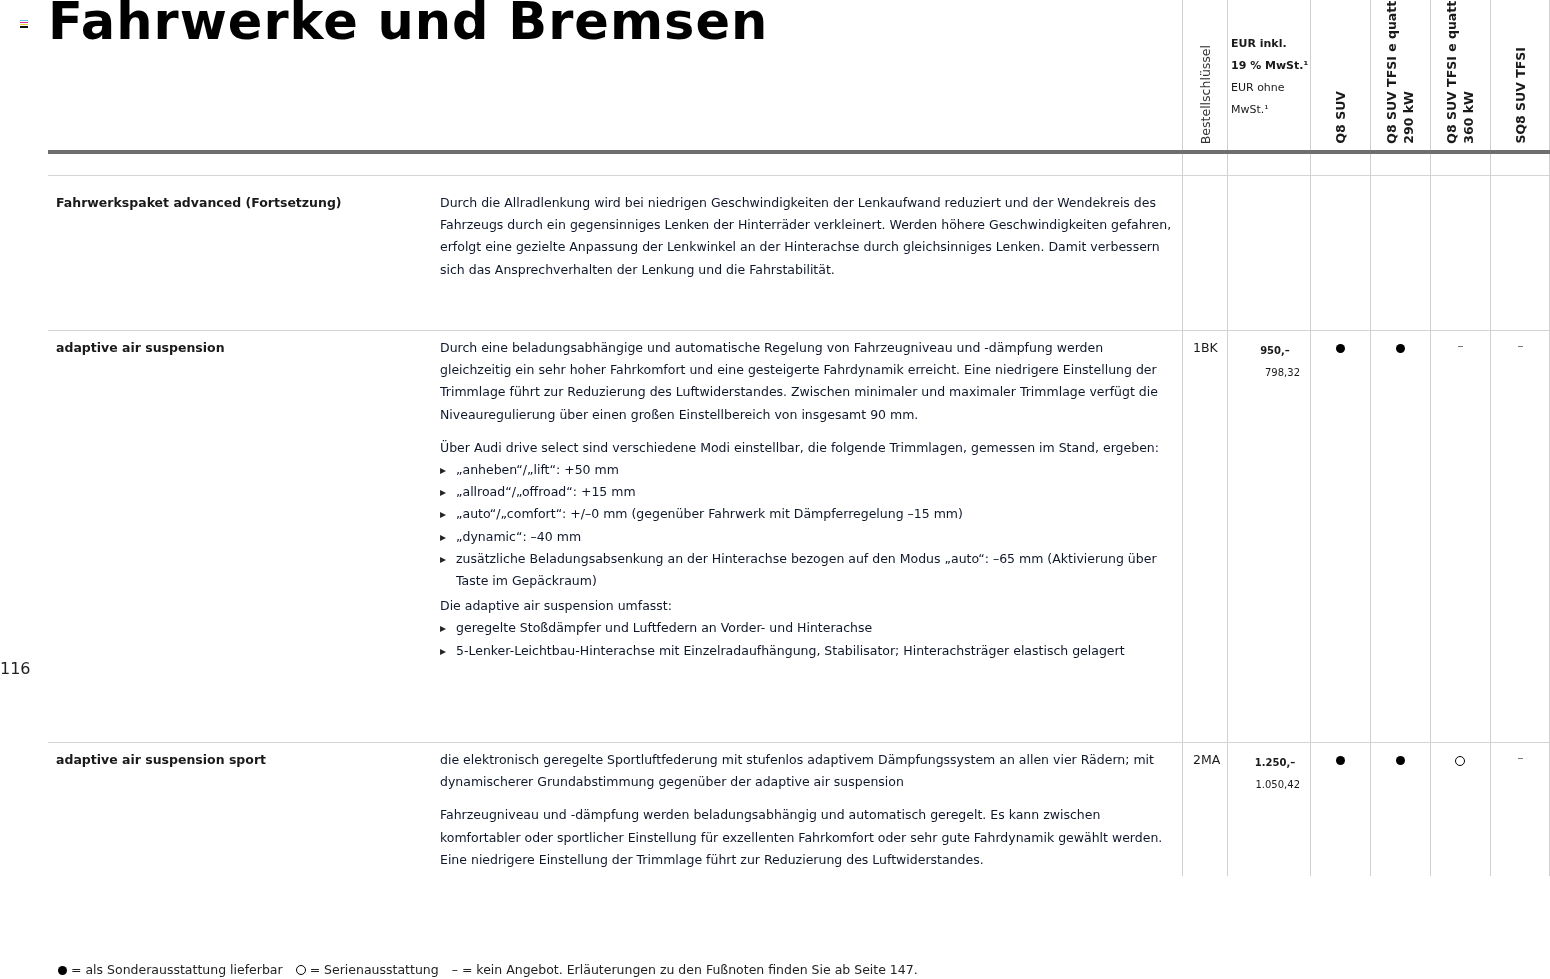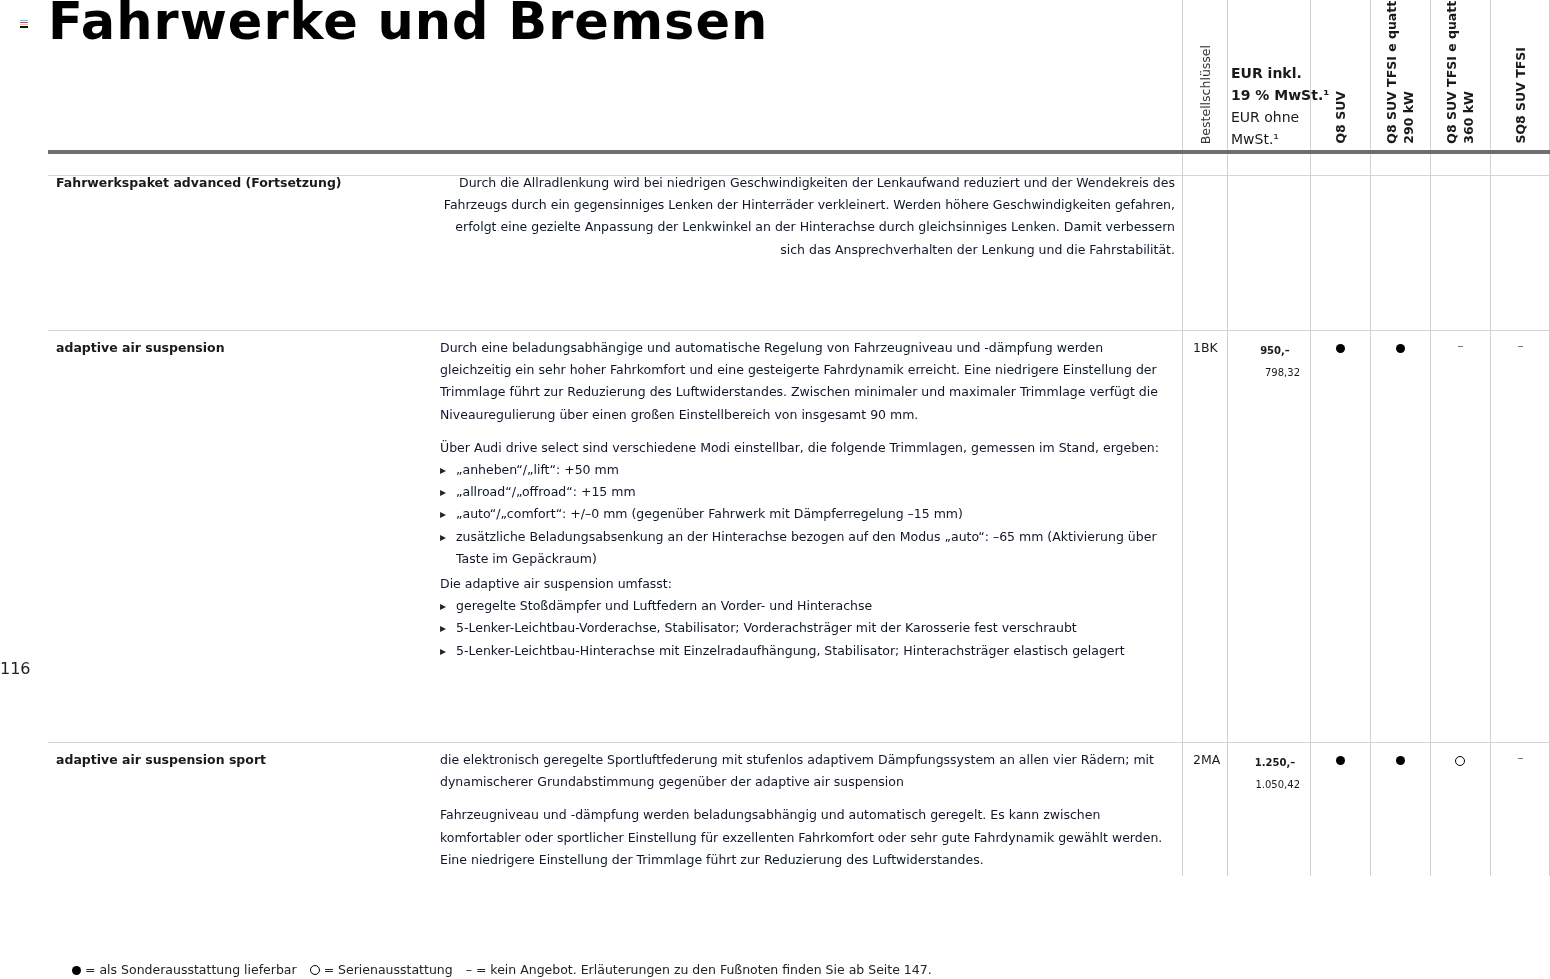--- a/index.html
+++ b/index.html
@@ -24,42 +24,42 @@
     
     .col-line { position: absolute; top: 0; width: 1px; background: #d0d0d0; }
     .header-rule { position: absolute; left: 48px; top: 150px; width: 1502px; height: 4px; background: #6e6e6e; }
 
     .vhead {
       position: absolute; bottom: 835px; 
       writing-mode: vertical-rl; transform: rotate(180deg);
       font-size: 12.5px; line-height: 17px; white-space: nowrap; text-align: left;
     }
     .vhead.bold { font-weight: bold; }
-    .price-head { position: absolute; left: 1231px; top: 62px; font-size: 14px; line-height: 22px; white-space: nowrap; }
+    .price-head { position: absolute; left: 1231px; top: 33px; font-size: 11px; line-height: 22px; white-space: nowrap; }
     .price-head .b { font-weight: bold; }
 
     
     .row-line { position: absolute; left: 48px; width: 1502px; height: 1px; background: #d4d4d4; }
     .row { position: absolute; left: 0; width: 1550px; }
     .row .name { position: absolute; left: 56px; top: 9px; font-weight: bold; font-size: 12.5px; white-space: nowrap; }
     .row .desc { position: absolute; left: 440px; top: 6px; width: 735px; font-size: 12.5px; line-height: 22.2px; color: #0f172a; }
     .desc p { margin-bottom: 11px; }
     .desc ul { list-style: none; }
     .desc li { position: relative; padding-left: 16px; }
     .desc li::before { content: "\25B8"; position: absolute; left: 0; top: 0; font-size: 12px; color: #222; }
     .row .code { position: absolute; left: 1193px; top: 9px; font-size: 12.5px; }
     .row .price { position: absolute; left: 1230px; width: 76px; top: 9px; font-size: 10px; line-height: 22px; text-align: right; }
     .row .price .gross { font-weight: bold; display: block; text-align: center; padding-left: 14px; }
     .row .price .net { display: block; text-align: right; padding-right: 6px; }
     .row .avail { position: absolute; top: 9px; width: 60px; text-align: center; font-size: 13px; }
     .sym-dot { display: inline-block; width: 9px; height: 9px; border-radius: 50%; background: #000; margin-top: 4px; }
     .sym-ring { display: inline-block; width: 10px; height: 10px; border-radius: 50%; border: 1.3px solid #000; margin-top: 4px; }
     .sym-dash { display: inline-block; width: 5px; height: 1px; background: #777; margin-top: 6px; vertical-align: top; }
 
-    .legend { position: absolute; left: 72px; top: 962px; font-size: 12.5px; color: #222; white-space: nowrap; }
+    .legend { position: absolute; left: 58px; top: 962px; font-size: 12.5px; color: #222; white-space: nowrap; }
     .legend .item { margin-right: 9px; }
     .legend .ldot { display: inline-block; width: 9px; height: 9px; border-radius: 50%; background: #000; vertical-align: -1px; }
     .legend .lring { display: inline-block; width: 10px; height: 10px; border-radius: 50%; border: 1.2px solid #000; vertical-align: -1px; }
   </style>
 </head>
 <body>
 
 <div class="color-mark">
     <i></i>
     <i></i>
@@ -104,42 +104,42 @@
     <span>SQ8 SUV TFSI</span>
   </div>
 </div>
 
 <div class="header-rule"></div>
 
 <div class="row-line" style="top:175px;"></div>
 <div class="row-line" style="top:330px;"></div>
 <div class="row-line" style="top:742px;"></div>
 
-<div class="row" style="top:166px;height:154px;text-align:right;">
+<div class="row" style="top:186px;height:154px;">
   <div class="name">Fahrwerkspaket advanced (Fortsetzung)</div>
   <div class="desc">
     <p>Durch die Allradlenkung wird bei niedrigen Geschwindigkeiten der Lenkaufwand reduziert und der Wendekreis des Fahrzeugs durch ein gegensinniges Lenken der Hinterräder verkleinert. Werden höhere Geschwindigkeiten gefahren, erfolgt eine gezielte Anpassung der Lenkwinkel an der Hinterachse durch gleichsinniges Lenken. Damit verbessern sich das Ansprechverhalten der Lenkung und die Fahrstabilität.</p>
   </div>
 </div>
 
 <div class="row" style="top:331px;height:411px;">
   <div class="name">adaptive air suspension</div>
   <div class="desc">
     <p>Durch eine beladungsabhängige und automatische Regelung von Fahrzeugniveau und -dämpfung werden gleichzeitig ein sehr hoher Fahrkomfort und eine gesteigerte Fahrdynamik erreicht. Eine niedrigere Einstellung der Trimmlage führt zur Reduzierung des Luftwiderstandes. Zwischen minimaler und maximaler Trimmlage verfügt die Niveauregulierung über einen großen Einstellbereich von insgesamt 90 mm.</p>
     <p style="margin-bottom:0">Über Audi drive select sind verschiedene Modi einstellbar, die folgende Trimmlagen, gemessen im Stand, ergeben:</p>
     <ul style="margin-bottom:3px">
       <li>„anheben“/„lift“: +50 mm</li>
       <li>„allroad“/„offroad“: +15 mm</li>
       <li>„auto“/„comfort“: +/–0 mm (gegenüber Fahrwerk mit Dämpferregelung –15 mm)</li>
+      <li>„dynamic“: –40 mm</li>
       <li>zusätzliche Beladungsabsenkung an der Hinterachse bezogen auf den Modus „auto“: –65 mm (Aktivierung über Taste im Gepäckraum)</li>
     </ul>
     <p style="margin-bottom:0">Die adaptive air suspension umfasst:</p>
     <ul>
       <li>geregelte Stoßdämpfer und Luftfedern an Vorder- und Hinterachse</li>
-      <li>5-Lenker-Leichtbau-Vorderachse, Stabilisator; Vorderachsträger mit der Karosserie fest verschraubt</li>
       <li>5-Lenker-Leichtbau-Hinterachse mit Einzelradaufhängung, Stabilisator; Hinterachsträger elastisch gelagert</li>
     </ul>
   </div>
   <div class="code">1BK</div>
   <div class="price">
     <span class="gross">950,–</span>
     <span class="net">798,32</span>
   </div>
   <div class="avail" style="left:1310px;"><span class="sym-dot"></span></div>
   <div class="avail" style="left:1370px;"><span class="sym-dot"></span></div>

